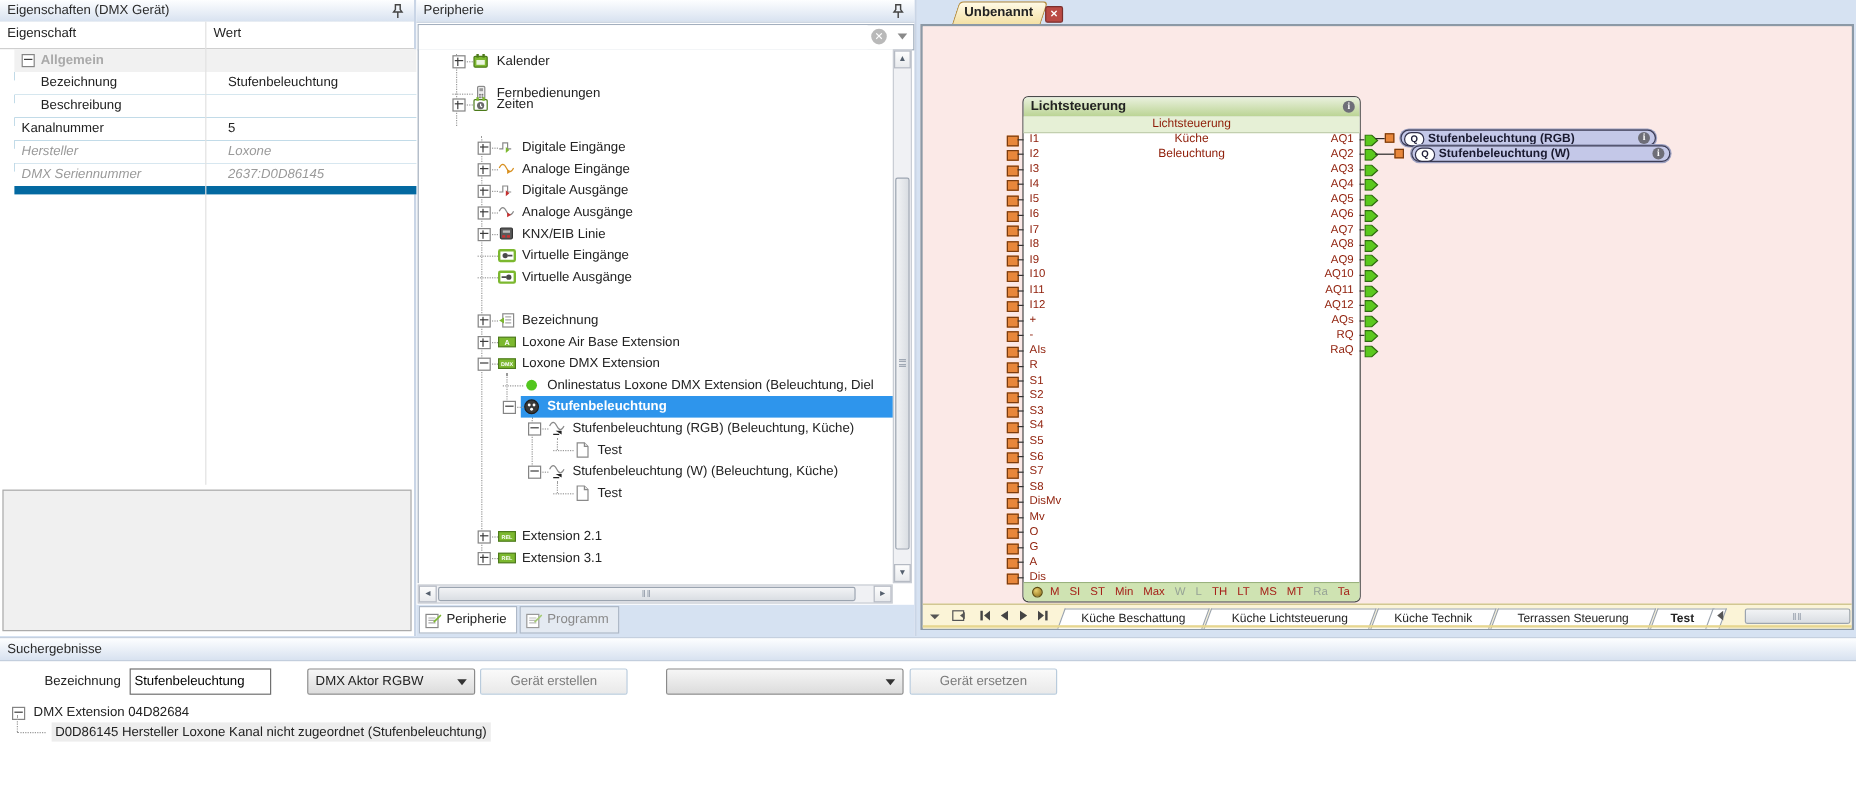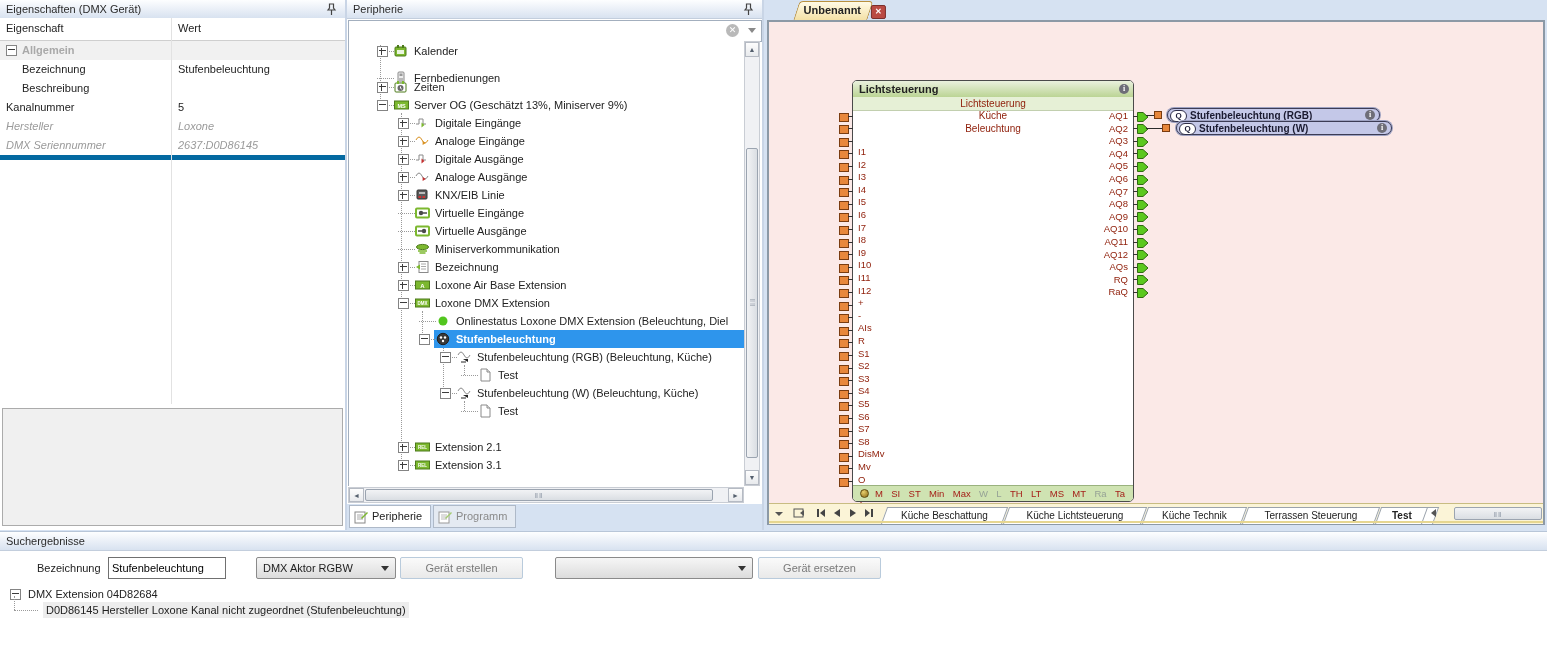--- a/index.html
+++ b/index.html
@@ -4,21 +4,21 @@
 <style>
   html,body{margin:0;padding:0;background:#D6E2F2;font-family:"Liberation Sans",sans-serif;}
   .app{position:relative;width:1547px;height:660px;background:#D6E2F2;overflow:hidden;font-size:11px;color:#222;}
   .panel-header{position:absolute;left:0;top:0;right:0;height:18px;background:linear-gradient(#FDFEFF,#D8E2F0);border-bottom:1px solid #C3CEDD;line-height:18px;padding-left:6px;color:#2b2b2b;}
   .pin{position:absolute;top:3px;width:11px;height:13px;}
   
   .props{position:absolute;left:0;top:0;width:345px;height:530px;background:#fff;border-right:2px solid #C9D5E6;}
   .colheads{position:absolute;left:0;top:18px;width:100%;height:22px;border-bottom:1px solid #CFCFCF;background:#fff;}
   .colheads span{position:absolute;top:4px;}
   .col-divider{position:absolute;left:171px;top:18px;width:1px;height:386px;background:#E2E2E2;}
-  .prow{position:absolute;left:0;width:345px;height:19px;border-bottom:5px solid #0369a1;background:#fff;}
+  .prow{position:absolute;left:12px;width:345px;height:19px;border-bottom:7px solid #0369a1;background:#fff;}
   .prow .lbl{position:absolute;left:6px;top:3px;}
   .prow.indent .lbl{left:22px;}
   .prow .val{position:absolute;left:178px;top:3px;}
   .prow.readonly .lbl,.prow.readonly .val{color:#9A9A9A;font-style:italic;}
   .prow.group{background:#F1F1F1;}
   .prow.group .lbl{left:22px;color:#A9A9A9;font-weight:bold;}
   .props-desc{position:absolute;left:2px;top:408px;width:339px;height:116px;background:#F0F0F0;border:1px solid #ABABAB;}
   .exp{position:absolute;width:9px;height:9px;border:1px solid #848484;background:#fff;}
   .exp::before{content:"";position:absolute;left:1px;right:1px;top:3px;height:1px;background:#3c3c3c;}
   .exp.plus::after{content:"";position:absolute;top:1px;bottom:1px;left:3px;width:1px;background:#3c3c3c;}
@@ -54,21 +54,21 @@
   .cframe{position:absolute;left:2px;top:20px;width:778px;height:505px;border:2px solid #8C99A6;box-sizing:border-box;background:#FBE9E7;}
   .ccontent{position:absolute;left:0;top:0;width:774px;height:481px;background:#FBE9E7;overflow:hidden;}
   .ctabstrip{position:absolute;left:0;top:481px;width:774px;height:20px;background:#FBF4D7;border-top:1px solid #C8BC82;}
   .cbottom{position:absolute;left:0;bottom:0;width:774px;height:2px;background:#E6D690;}
   
   .blk{position:absolute;left:83px;top:58px;width:282px;height:422px;background:#fff;border:1px solid #4A4A4A;border-radius:5px;box-sizing:border-box;}
   .blk-title{position:absolute;left:0;top:0;right:0;height:16px;background:linear-gradient(#EAF1DE,#BBD494);border-bottom:1px solid #8FA276;border-radius:4px 4px 0 0;font-weight:bold;font-size:11px;line-height:16px;padding-left:6px;}
   .blk-sub{position:absolute;left:0;top:16px;right:0;height:13px;background:#E6F0D6;border-bottom:1px solid #C2CFAF;color:#8E1C07;font-size:10px;text-align:center;line-height:13px;}
   .blk-body{position:absolute;left:0;top:29px;right:0;height:378px;}
   .io{position:absolute;font-size:9.5px;color:#8E1C07;line-height:12.6px;white-space:nowrap;}
-  .io.in{left:5px;margin-top:36px;}
+  .io.in{left:5px;}
   .io.out{right:5px;}
   .desc{position:absolute;left:0;width:100%;text-align:center;font-size:10px;color:#8E1C07;line-height:12.6px;}
   .in-conn{position:absolute;left:-14px;width:14px;height:8px;}
   .in-conn .sq{position:absolute;left:0;top:0;width:8px;height:7px;background:#E8873B;border:1px solid #7A3C10;}
   .in-conn .ln{position:absolute;left:9px;top:3px;width:5px;height:1px;background:#333;}
   .out-conn{position:absolute;right:-15px;width:15px;height:10px;}
   .out-conn .ln{position:absolute;left:0;top:4px;width:4px;height:1px;background:#333;}
   .blk-params{position:absolute;left:0;bottom:0;right:0;height:15px;background:#CFE3B2;border-top:1px solid #9AB27E;border-radius:0 0 4px 4px;}
   .blk-params .plist{position:absolute;left:22px;right:8px;top:0;display:flex;justify-content:space-between;line-height:15px;font-size:9.5px;}
   .pm{color:#A52019;}  .pm.dim{color:#96A296;}
@@ -191,29 +191,20 @@
           <span class="exp plus" style="left:28px;top:4px"></span>
           <span class="ticon" style="left:45px"><svg width="14" height="14">
               <rect x="1" y="3" width="11" height="9" rx="1" fill="#fff" stroke="#4C7A1A"></rect>
               <rect x="3" y="1" width="2" height="3" fill="#7CB82F"></rect>
               <rect x="8" y="1" width="2" height="3" fill="#7CB82F"></rect>
               <circle cx="6.5" cy="8" r="3" fill="#6a6a6a"></circle>
               <path d="M6.5 6.5v1.8l1.3.8" stroke="#fff" fill="none"></path>
             </svg></span>
           <span class="tlabel" style="left:65px">Zeiten</span>
         </div>
-        <div class="trow" style="top: 55px;">
-          <span class="tick" style="left:38px;width:7px;top:9px"></span>
-          <span class="exp minus" style="left:28px;top:4px"></span>
-          <span class="ticon" style="left:45px"><svg width="15" height="14">
-              <rect x="0.5" y="3" width="14" height="8" fill="#7CB82F" stroke="#4C7A1A"></rect>
-              <text x="7.5" y="9.5" font-size="5.5" font-weight="bold" fill="#fff" text-anchor="middle" font-family="Liberation Sans">MS</text>
-            </svg></span>
-          <span class="tlabel" style="left:65px">Server OG (Geschätzt 13%, Miniserver 9%)</span>
-        </div>
         <div class="trow" style="top: 73px;">
           <span class="tick" style="left:59px;width:7px;top:9px"></span>
           <span class="exp plus" style="left:49px;top:4px"></span>
           <span class="ticon" style="left:66px"><svg width="15" height="14">
               <path d="M1 8h3V3h4v5h3" fill="none" stroke="#8a8a8a"></path>
               <path d="M5 10h5l-2.5-3z" fill="#7CB82F" transform="rotate(90 7.5 9)"></path>
             </svg></span>
           <span class="tlabel" style="left:86px">Digitale Eingänge</span>
         </div>
         <div class="trow" style="top: 91px;">
@@ -264,28 +255,20 @@
           <span class="tlabel" style="left:86px">Virtuelle Eingänge</span>
         </div>
         <div class="trow" style="top: 181px;">
           <span class="tick" style="left:49px;width:17px;top:9px"></span>
           <span class="ticon" style="left:66px"><svg width="15" height="14">
               <rect x="1" y="2.5" width="13" height="9" rx="1" fill="#fff" stroke="#7CB82F" stroke-width="2"></rect>
               <circle cx="9" cy="7" r="2.2" fill="#4a4a4a"></circle>
               <path d="M3 7h4" stroke="#4a4a4a" stroke-width="1.5"></path>
             </svg></span>
           <span class="tlabel" style="left:86px">Virtuelle Ausgänge</span>
-        </div>
-        <div class="trow" style="top: 199px;">
-          <span class="tick" style="left:49px;width:17px;top:9px"></span>
-          <span class="ticon" style="left:66px"><svg width="15" height="14">
-              <ellipse cx="7.5" cy="5" rx="6" ry="2.6" fill="#7CB82F" stroke="#4C7A1A"></ellipse>
-              <path d="M3 9h9M4.5 11h6" stroke="#7CB82F" stroke-width="1.6" fill="none"></path>
-            </svg></span>
-          <span class="tlabel" style="left:86px">Miniserverkommunikation</span>
         </div>
         <div class="trow" style="top: 217px;">
           <span class="tick" style="left:59px;width:7px;top:9px"></span>
           <span class="exp plus" style="left:49px;top:4px"></span>
           <span class="ticon" style="left:66px"><svg width="15" height="14">
               <rect x="4" y="1.5" width="9" height="11" fill="#fff" stroke="#8a8a8a"></rect>
               <line x1="6" y1="4" x2="11" y2="4" stroke="#aaa"></line>
               <line x1="6" y1="6.5" x2="11" y2="6.5" stroke="#aaa"></line>
               <line x1="6" y1="9" x2="11" y2="9" stroke="#aaa"></line>
               <path d="M1 7l4-2.5v5z" fill="#7CB82F"></path>

